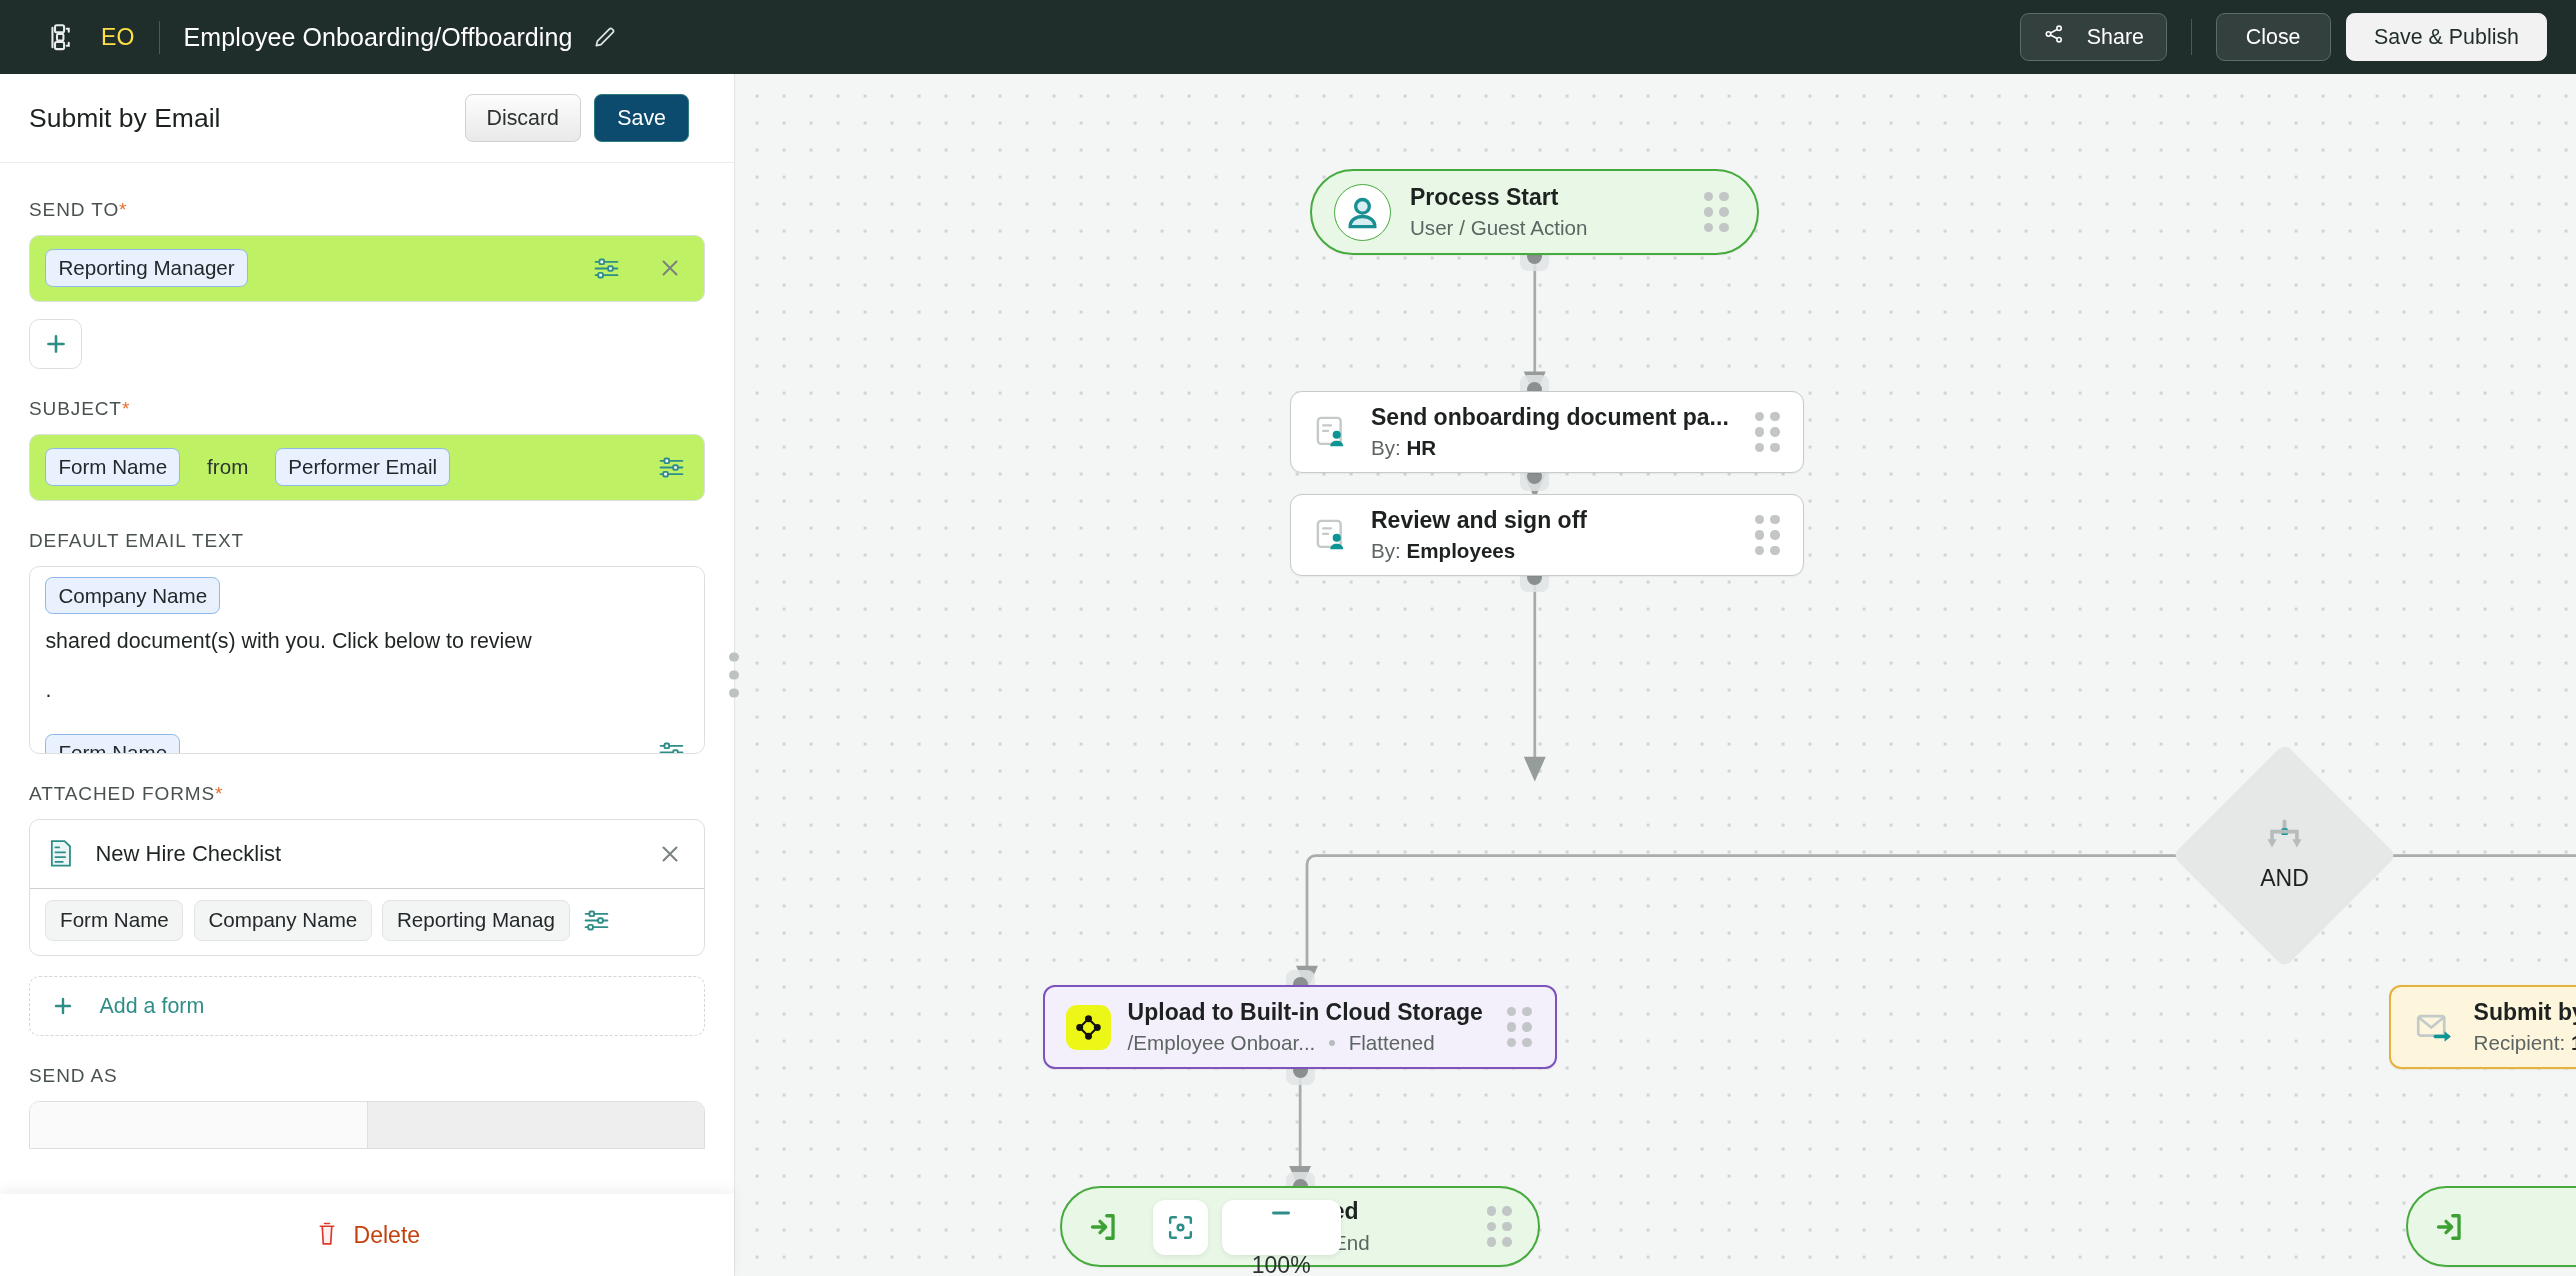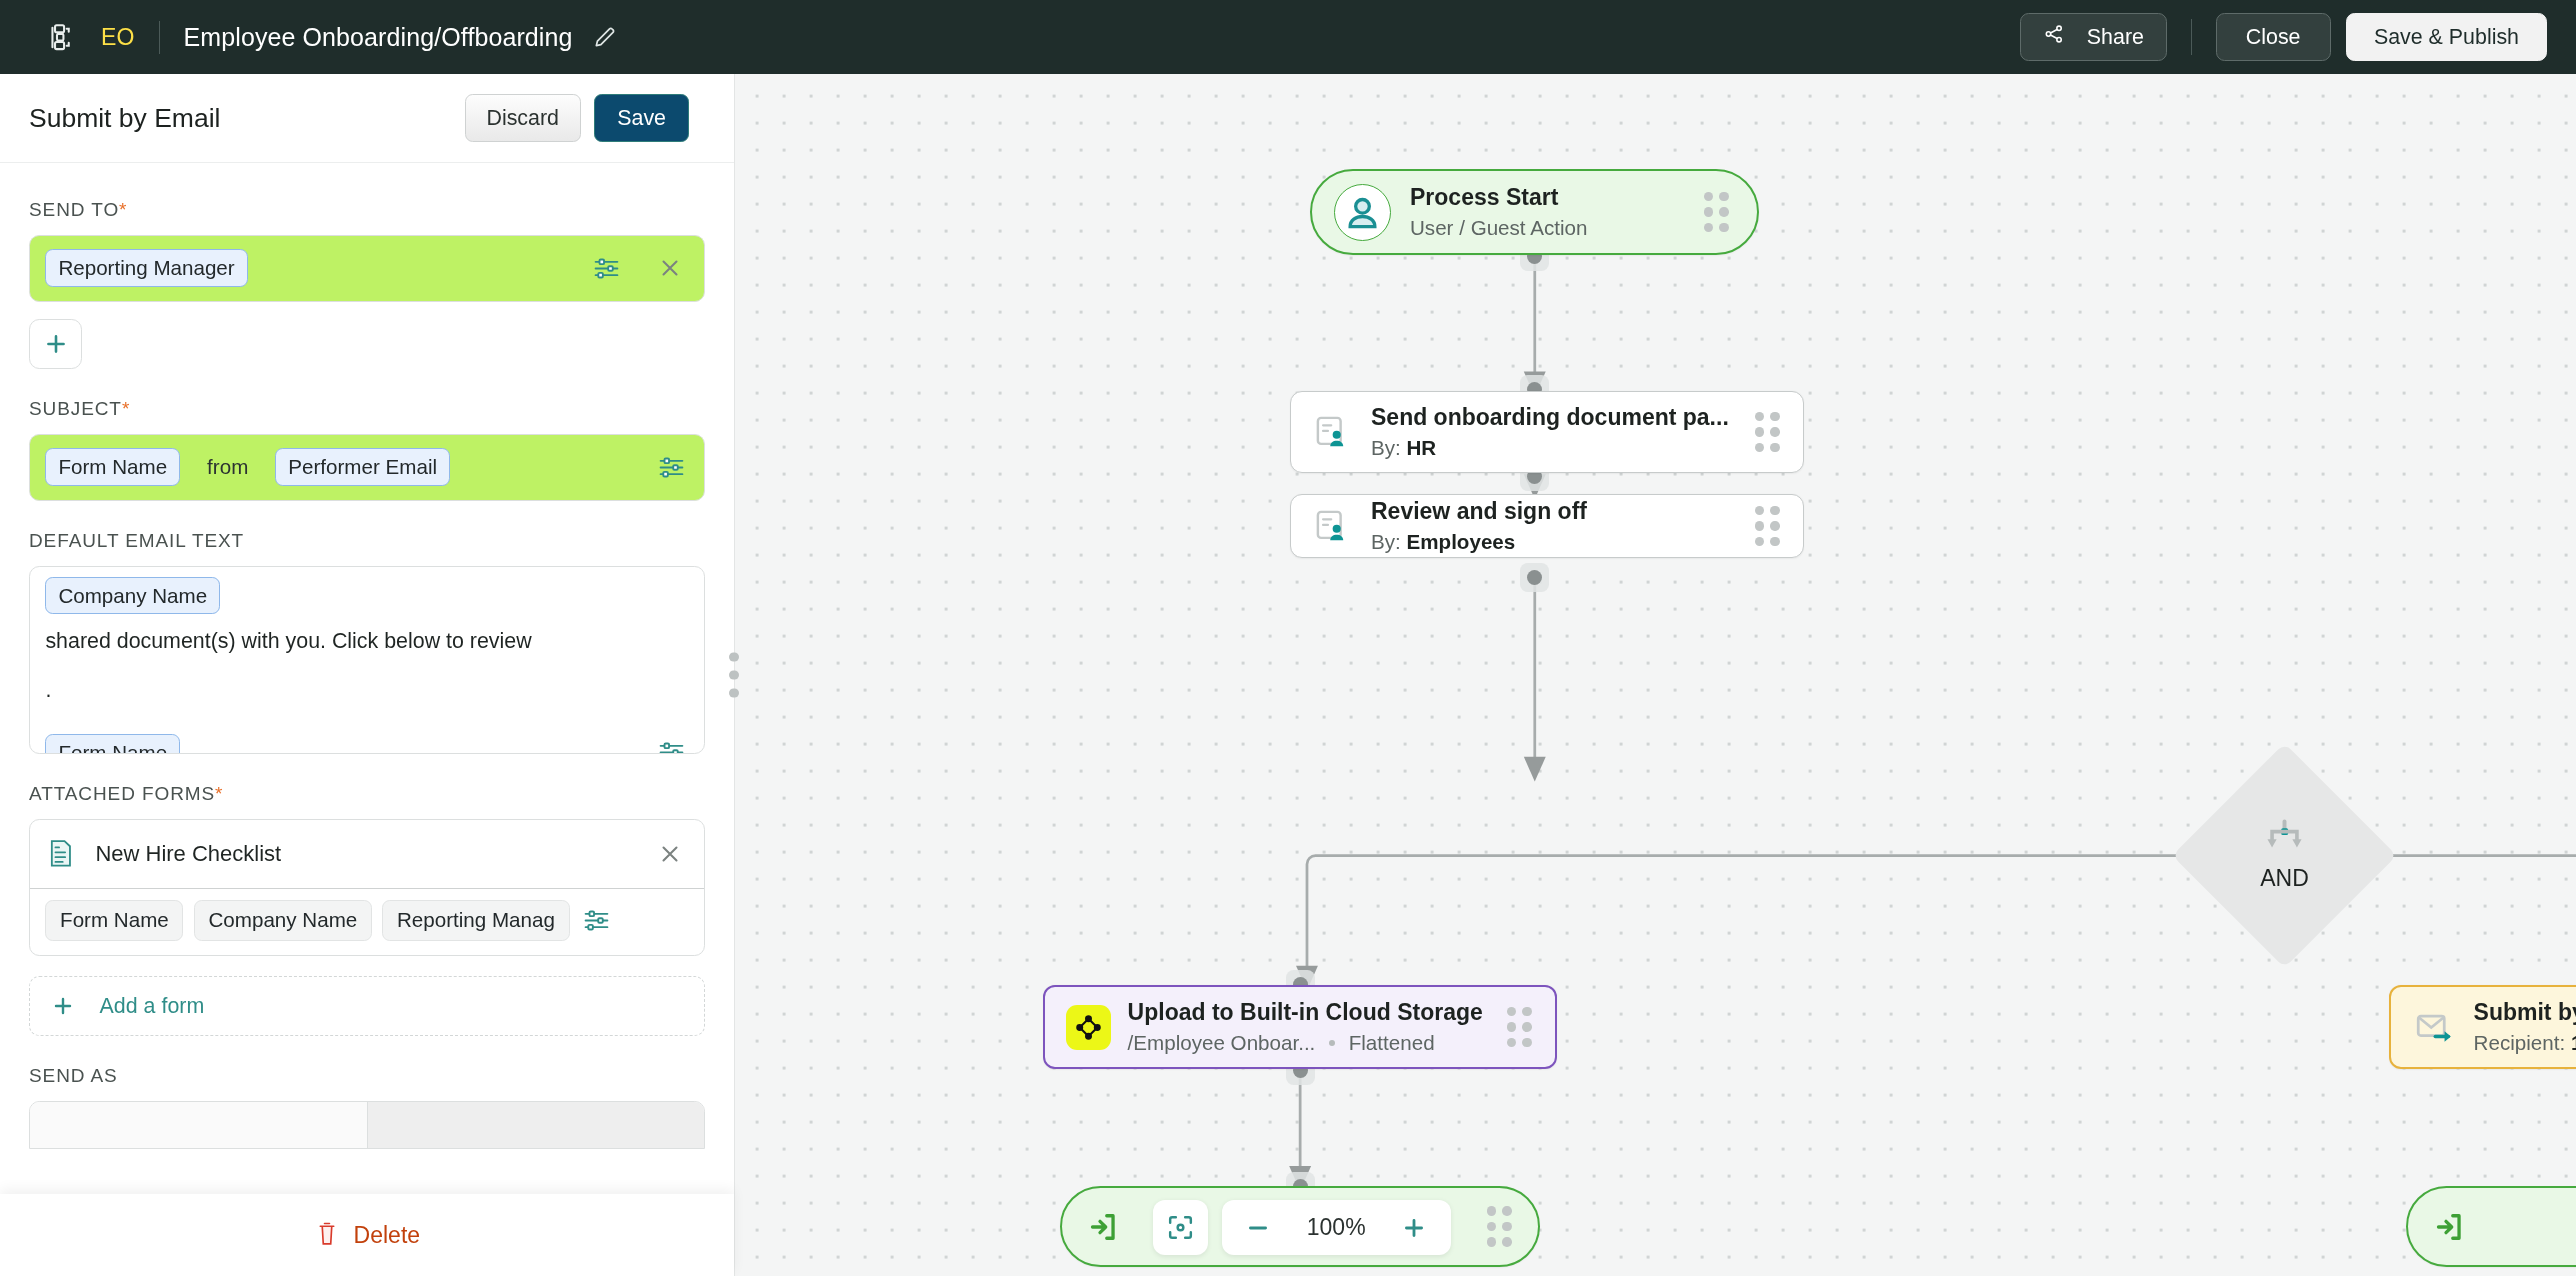--- a/index.html
+++ b/index.html
@@ -171,21 +171,21 @@
   .n-start {
     left: 575px; top: 95px; width: 449px; height: 86px;
     border: 2.6px solid #46aa3e; background: #e9f8e6; border-radius: 45px; padding: 0 24px 0 22px;
   }
   .n-start .avatar {
     width: 57px; height: 57px; border-radius: 50%; background: #ffffff;
     border: 1.7px solid #46aa3e; margin-right: 19px;
   }
   .n-task { border: 1.7px solid #c7cbcb; }
   .n-task1 { left: 555px; top: 317px; width: 514px; height: 82px; padding: 0 19px 0 22px; }
-  .n-task2 { left: 555px; top: 420px; width: 514px; height: 64px; padding: 0 19px 0 22px; }
+  .n-task2 { left: 555px; top: 420px; width: 514px; height: 82px; padding: 0 19px 0 22px; }
   .n-task .nico { width: 39px; height: 39px; margin-right: 19px; }
 
   .gateway {
     position: absolute; left: 1470px; top: 702px; width: 159px; height: 159px;
   }
   .gw-diamond {
     position: absolute; inset: 0; background: #e6e7e7;
     transform: rotate(45deg); border-radius: 8.6px;
   }
   .gw-inner {
@@ -228,20 +228,21 @@
   .zoomwrap { position: absolute; left: 418px; bottom: 20.6px; display: flex; align-items: center; gap: 13.7px; }
   .focus-btn {
     width: 55px; height: 55px; border-radius: 12px; background: #ffffff;
     display: flex; align-items: center; justify-content: center;
     box-shadow: 0 1.7px 5.1px rgba(0,0,0,.08);
   }
   .zoom-pill {
     height: 55px; border-radius: 12px; background: #ffffff;
     display: flex; align-items: center; padding: 0 22px; gap: 26px;
     box-shadow: 0 1.7px 5.1px rgba(0,0,0,.08);
+    flex-direction: column;
   }
   .zbtn { width: 29px; height: 29px; display:flex; align-items:center; justify-content:center; }
   .zval { font-size: 23px; color: #2b3230; min-width: 75px; text-align: center; }
 </style>
 </head>
 <body>
 
 <div class="app">
 
   <div class="topbar">

